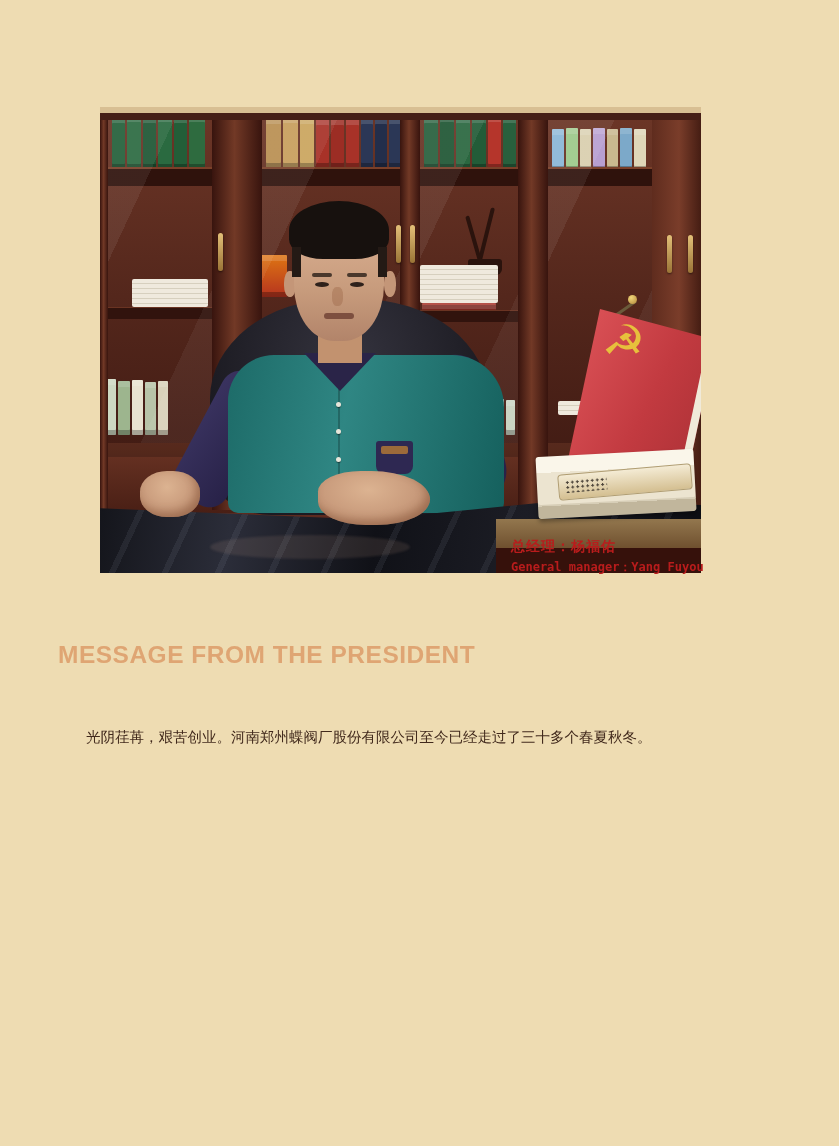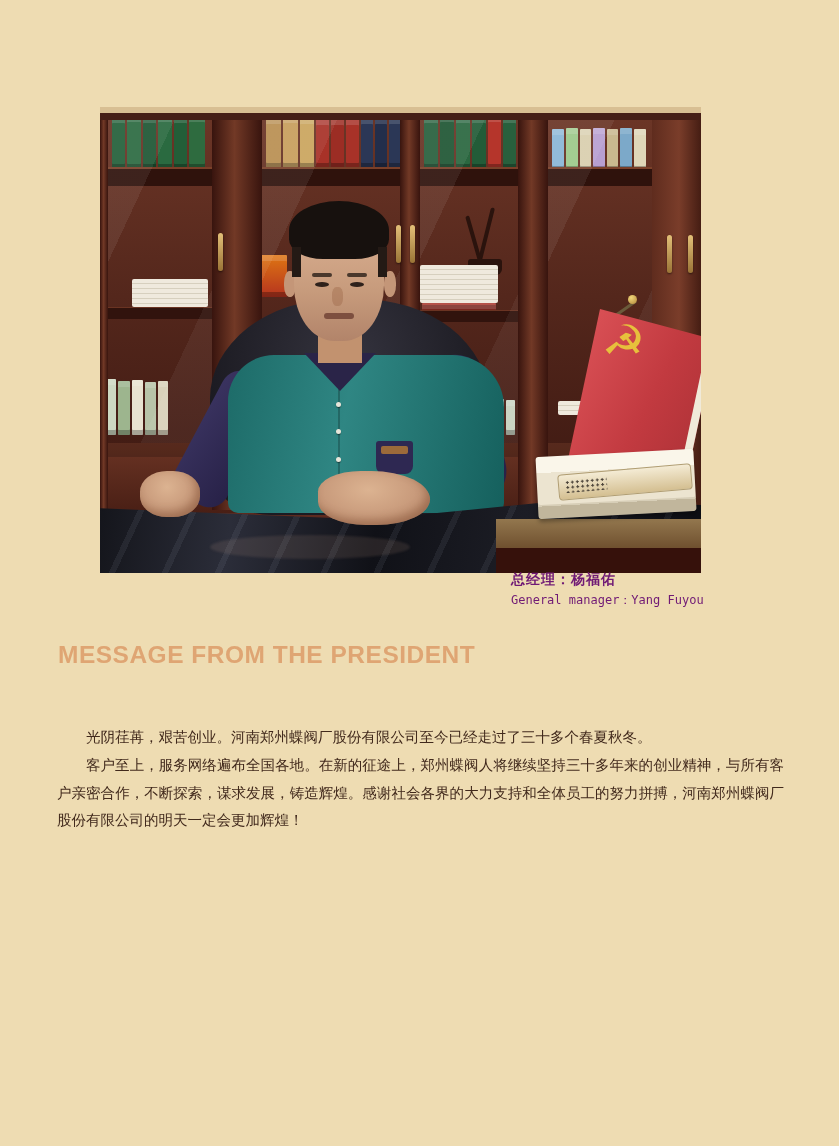--- a/index.html
+++ b/index.html
@@ -69,23 +69,23 @@
   .desk-dark{left:396px;top:441px;width:205px;height:25px;background:#36110b}
   .bookstack{left:437px;top:346px;width:158px;height:62px;transform:rotate(-3deg);border-radius:3px;
         background:linear-gradient(180deg,#faf6ea 0 26%,#ece4d0 26% 80%,#cfc5ac 80%);
         box-shadow:inset 0 -14px 0 rgba(150,138,108,.25),0 3px 4px rgba(0,0,0,.35)}
   .phone{left:458px;top:362px;width:132px;height:24px;transform:rotate(-5deg);border-radius:4px;border:1px solid #b09d72;
         background:linear-gradient(180deg,#f4ebd4,#d4bf91)}
   .phone-grid{left:6px;top:5px;width:42px;height:13px;
         background-image:radial-gradient(#4a4238 1px,rgba(0,0,0,0) 1.2px);background-size:5px 5px}
 
   
-  .caption{position:absolute;left:511px;top:571px;color:#701a75}
+  .caption{position:absolute;left:511px;top:538px;color:#b91c1c}
   .caption .cn{font-size:14px;font-weight:bold;letter-spacing:1px}
-  .caption .en{font-size:12px;font-weight:normal;margin-top:3px;letter-spacing:0;
+  .caption .en{font-size:12px;font-weight:bold;margin-top:3px;letter-spacing:0;
                font-family:"DejaVu Sans Mono","Liberation Mono",monospace}
   .h-en{position:absolute;left:58px;top:641px;font-size:24px;font-weight:800;letter-spacing:.5px;
         color:#dfa573;font-family:"Liberation Sans",sans-serif;transform:scaleX(1.02);transform-origin:left}
   .h-cn{position:absolute;left:56px;top:666px;font-size:30px;font-weight:bold;letter-spacing:3px;color:#16100a;
         font-family:"DejaVu Serif","Liberation Serif",serif}
   .body-text{position:absolute;left:57px;top:724px;width:727px;font-size:14.5px;line-height:27.8px;
              color:#41291c;text-align:justify}
   .body-text p{margin:0;text-indent:2em}
 </style>
 </head>
@@ -218,16 +218,15 @@
 
   <div class="caption">
     <div class="cn">总经理：杨福佑</div>
     <div class="en">General manager：Yang Fuyou</div>
   </div>
 
   <div class="h-en">MESSAGE FROM THE PRESIDENT</div>
 
   <div class="body-text">
     <p>光阴荏苒，艰苦创业。河南郑州蝶阀厂股份有限公司至今已经走过了三十多个春夏秋冬。</p>
-    <p>客户至上，服务网络遍布全国各地。在新的征途上，郑州蝶阀人将继续坚持三十多年来的创业精神，与所有客户亲密合作，不断探索，谋求发展，铸造辉煌。感谢社会各界的大力支持和全体员工的努力拼搏，河南郑州蝶阀厂股份有限公司的明天一定会更加辉煌！</p>
   </div>
 
 </div>
 
 </body></html>

